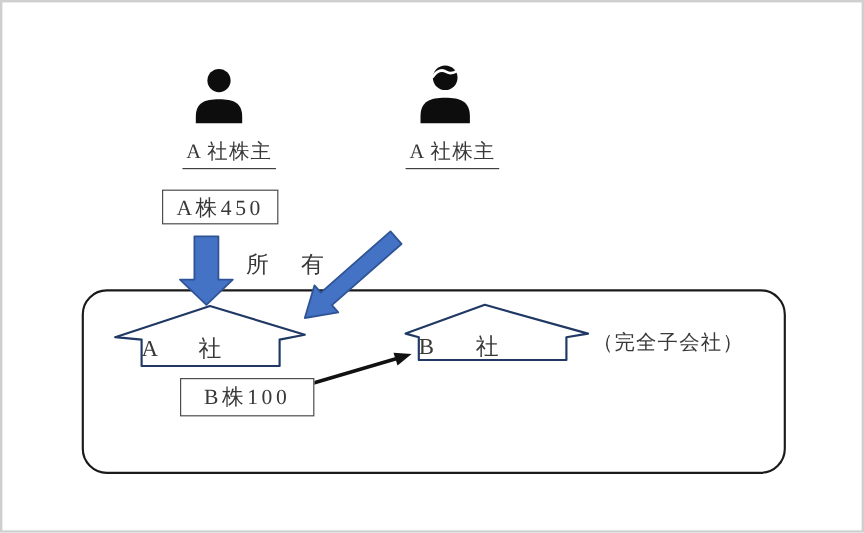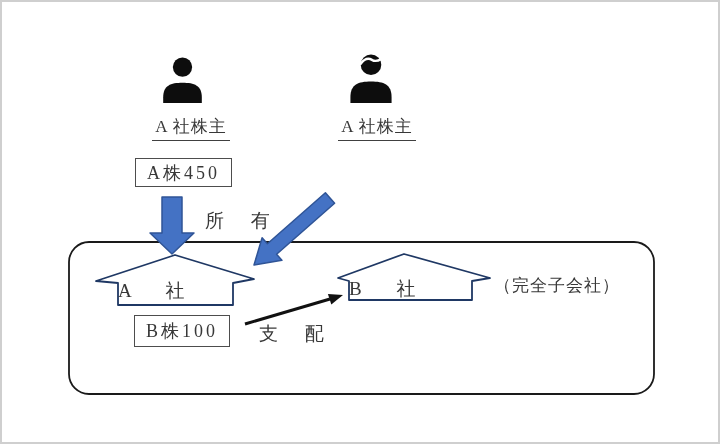--- a/index.html
+++ b/index.html
@@ -73,23 +73,22 @@
       <circle cx="24" cy="11" r="10.5" fill="#0d0d0d"></circle>
       <path d="M13.5,10 Q19,2.5 25,6 Q29,8.5 34.5,5" fill="none" stroke="#ffffff" stroke-width="2.4" stroke-linecap="round"></path>
       <path d="M3,50 L3,44 C3,31 11,28 24,28 C37,28 45,31 45,44 L45,50 Z" fill="#0d0d0d"></path>
     </svg>
   </div>
 
   <div class="sh-label" style="left:150px; top:113px; width:78px;">A 社株主</div>
   <div class="sh-label" style="left:336px; top:113px; width:78px;">A 社株主</div>
 
   <div class="share-box" style="left:133px; top:156px; width:97px;font-family:Liberation Serif, serif;">A株450</div>
-  <div class="share-box" style="left:132px; top:313px; width:96px; height:32px;">B株100</div>
+  <div class="share-box" style="left:148px; top:313px; width:112px; height:32px;">B株100</div>
 
   <div class="rel-label" style="left:203px; top:206px;">所 有</div>
-  <div class="rel-label" style="left:257px; top:319px;">支 配</div>
 
   <div class="house-label" style="left:116px; top:276px; width:115px;">A 社</div>
   <div class="house-label" style="left:347px; top:274px; width:108px;">B 社</div>
 
   <div class="note-label" style="left:492px; top:272px;font-family:Liberation Mono, monospace;">（完全子会社）</div>
 
 </div>
 
 </body></html>

